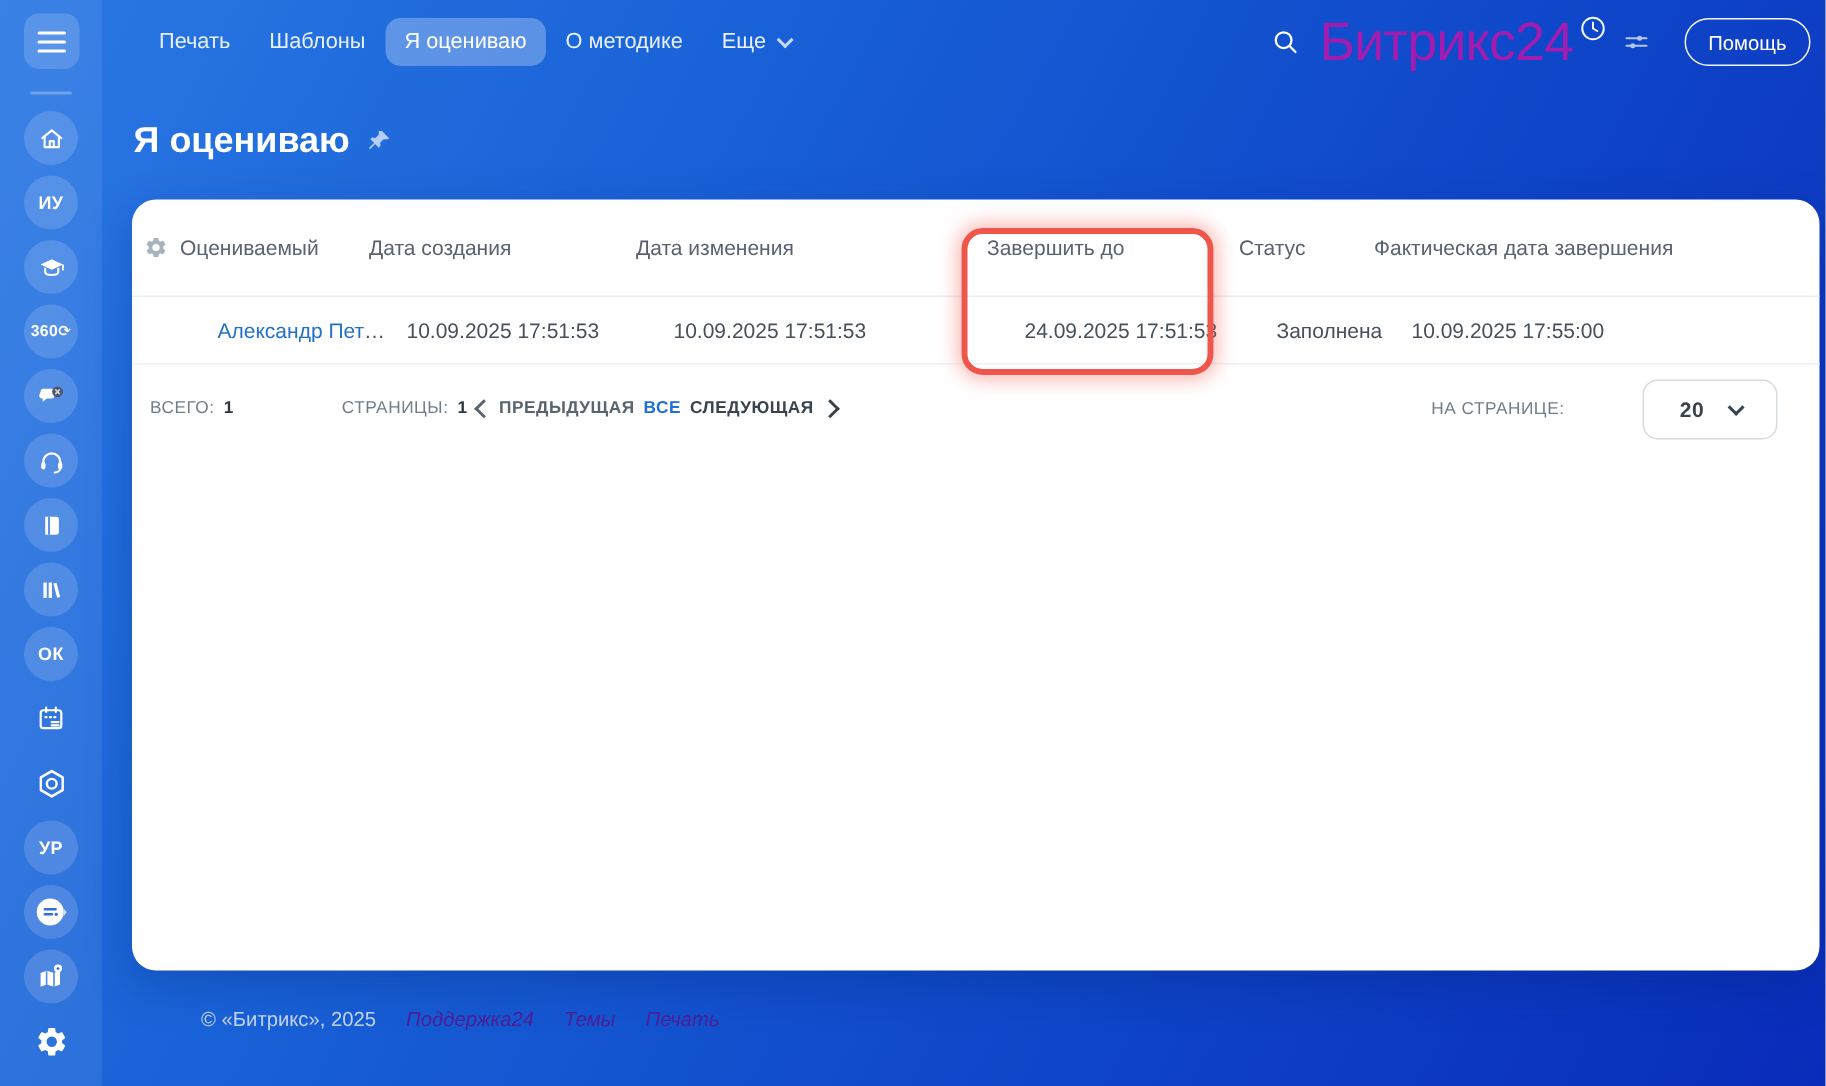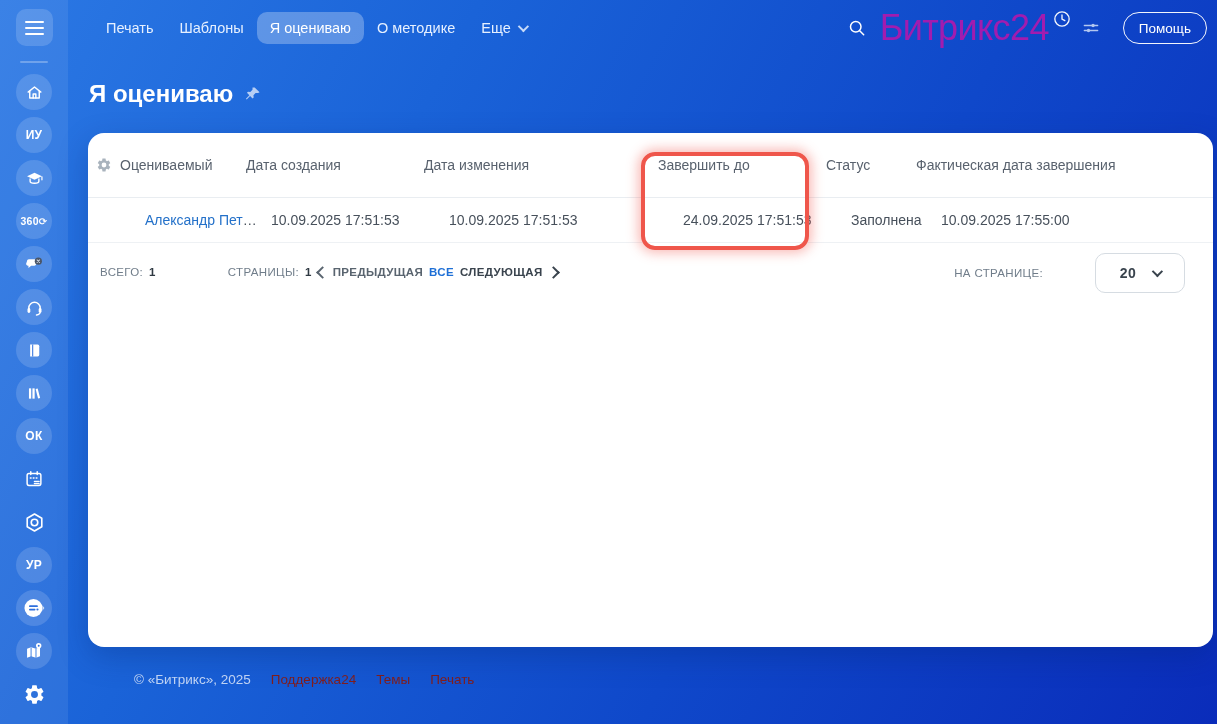--- a/index.html
+++ b/index.html
@@ -80,21 +80,21 @@
   .pp-box .chev{width:6px;height:6px;}
 
   
   .highlight-box{position:absolute;left:553px;top:19px;width:160px;height:90px;border-radius:14px;
       border:4px solid #ef564b;box-shadow:0 0 12px 3px rgba(239,86,75,0.40);pointer-events:none;z-index:3;}
 
   
   .footer{position:absolute;left:89px;top:672px;display:flex;align-items:center;gap:20px;
       font-size:13.5px;color:#fff;margin-left:45px;}
   .footer-copy{color:rgba(255,255,255,0.72);}
-  .footer-link{color:#7f1d1d;cursor:pointer;text-decoration:none;}
+  .footer-link{color:#4c1d95;cursor:pointer;text-decoration:none;font-style:italic;}
 </style>
 </head>
 <body>
 
 <div class="screen">
 
   <div class="sidebar">
     <div class="hamburger-btn">
       <i></i>
         <i></i>

